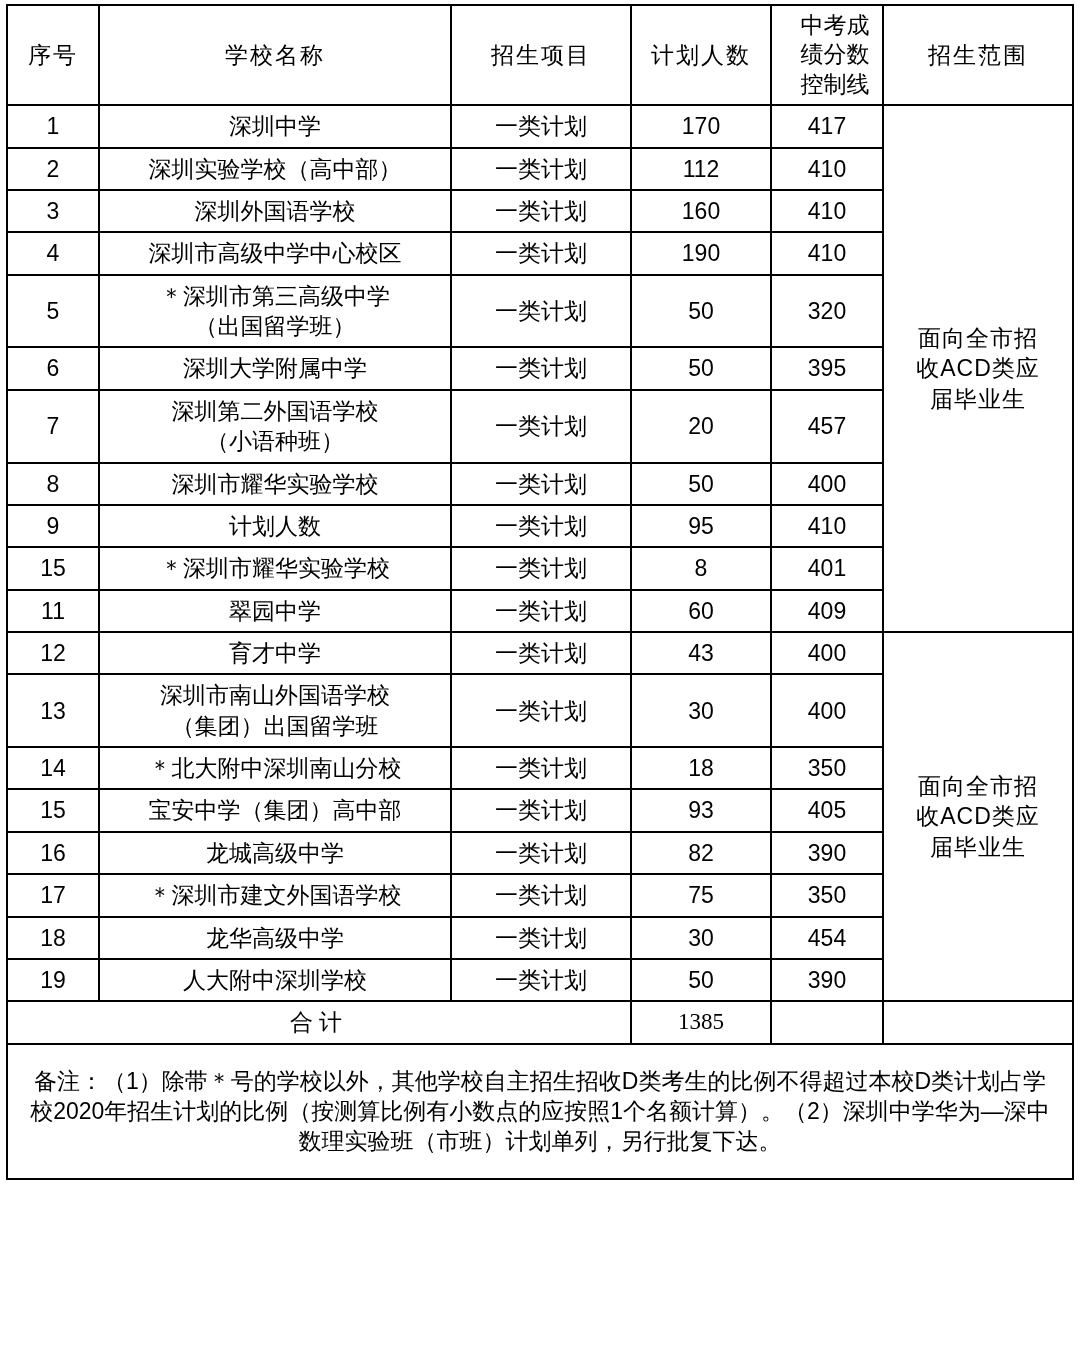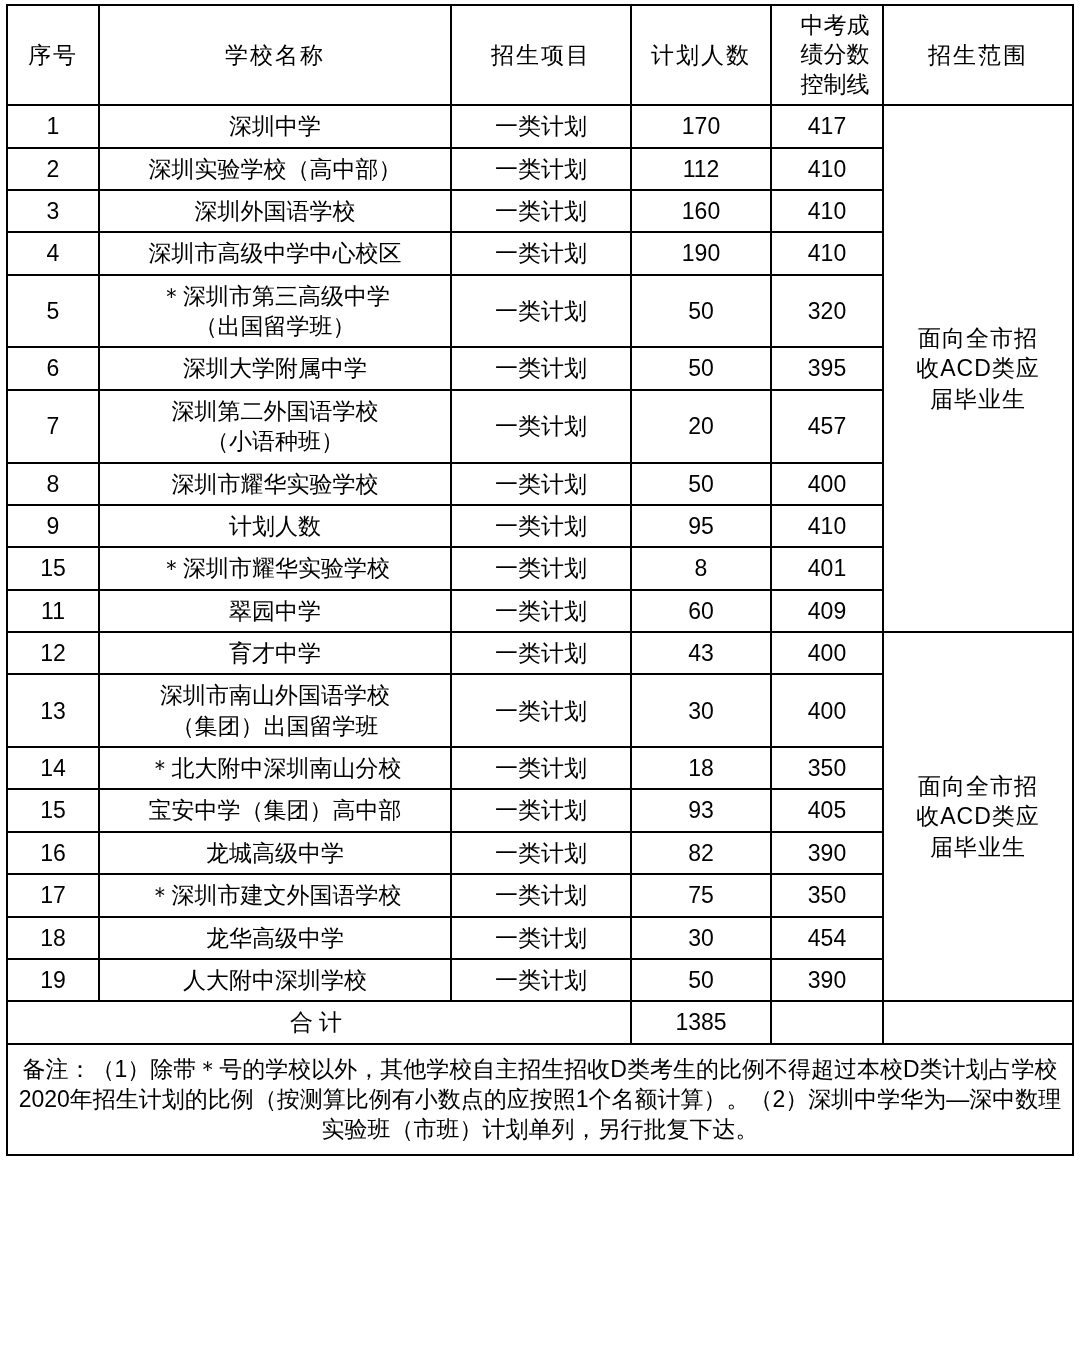--- a/index.html
+++ b/index.html
@@ -68,31 +68,32 @@
     letter-spacing: 1px;
   }
   td.range-cell span { display: block; }
   td.total-label {
     font-size: 27px;
     letter-spacing: 6px;
     padding: 7px 2px;
   }
   td.total-value {
     font-size: 27px;
+    font-family: Liberation Serif, serif;
   }
   td.note-cell {
     text-align: left;
     font-size: 25px;
     line-height: 1.45;
     padding: 11px 12px 13px 12px;
     font-weight: bold;
     letter-spacing: 0px;
   }
   td.note-cell p {
-    margin: 4px;
+    margin: 16px;
     text-indent: 0;
   }
 </style>
 </head>
 <body>
 
 <div id="sheet">
   <table class="main">
     <colgroup>
       <col class="c-idx">

